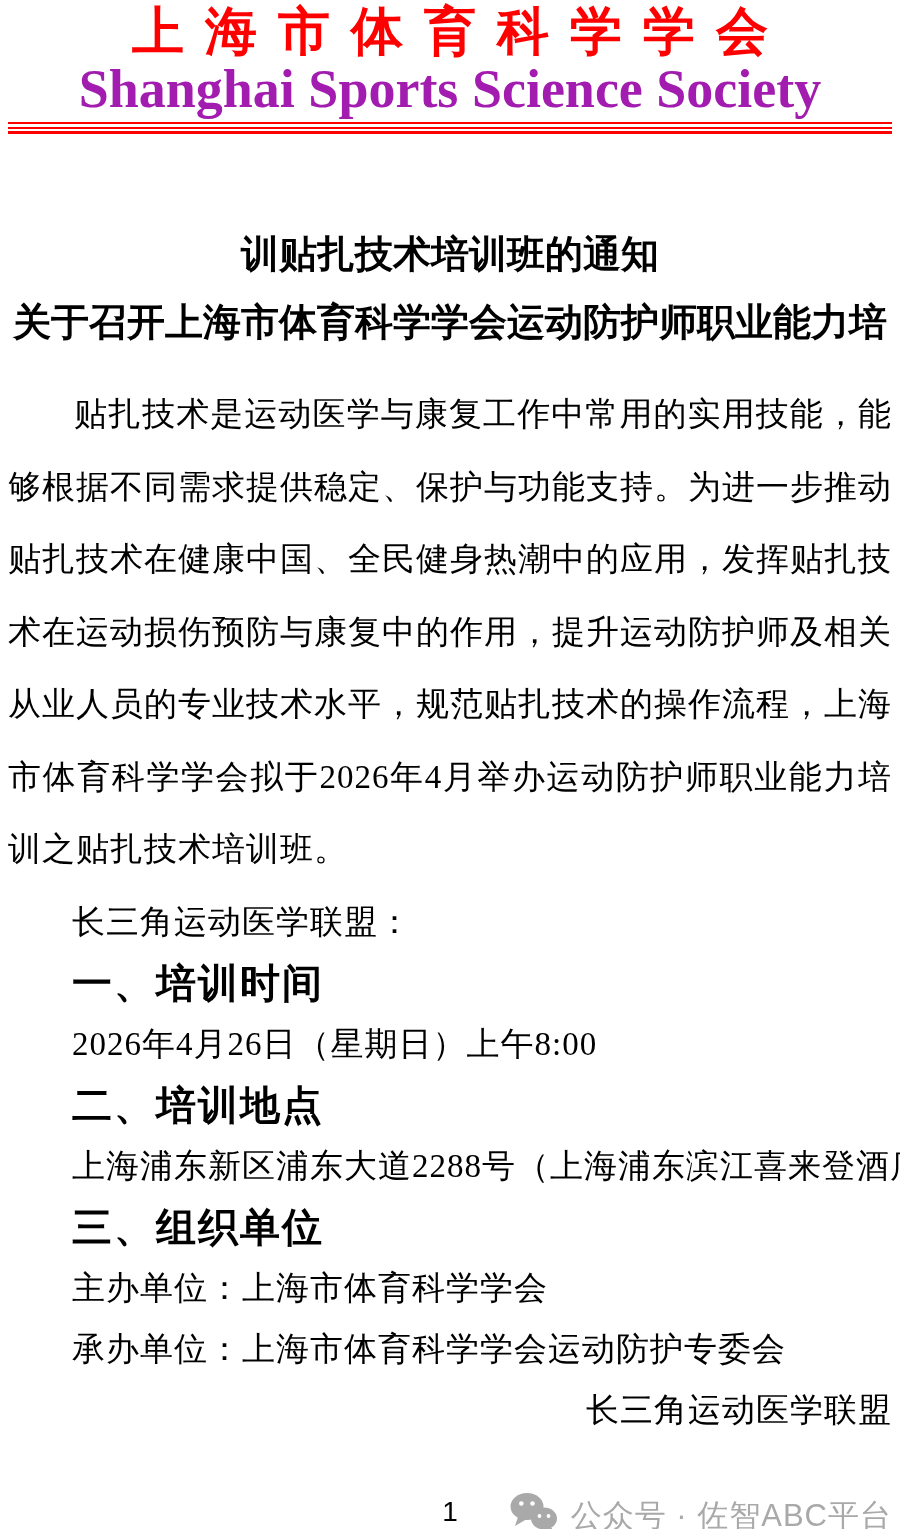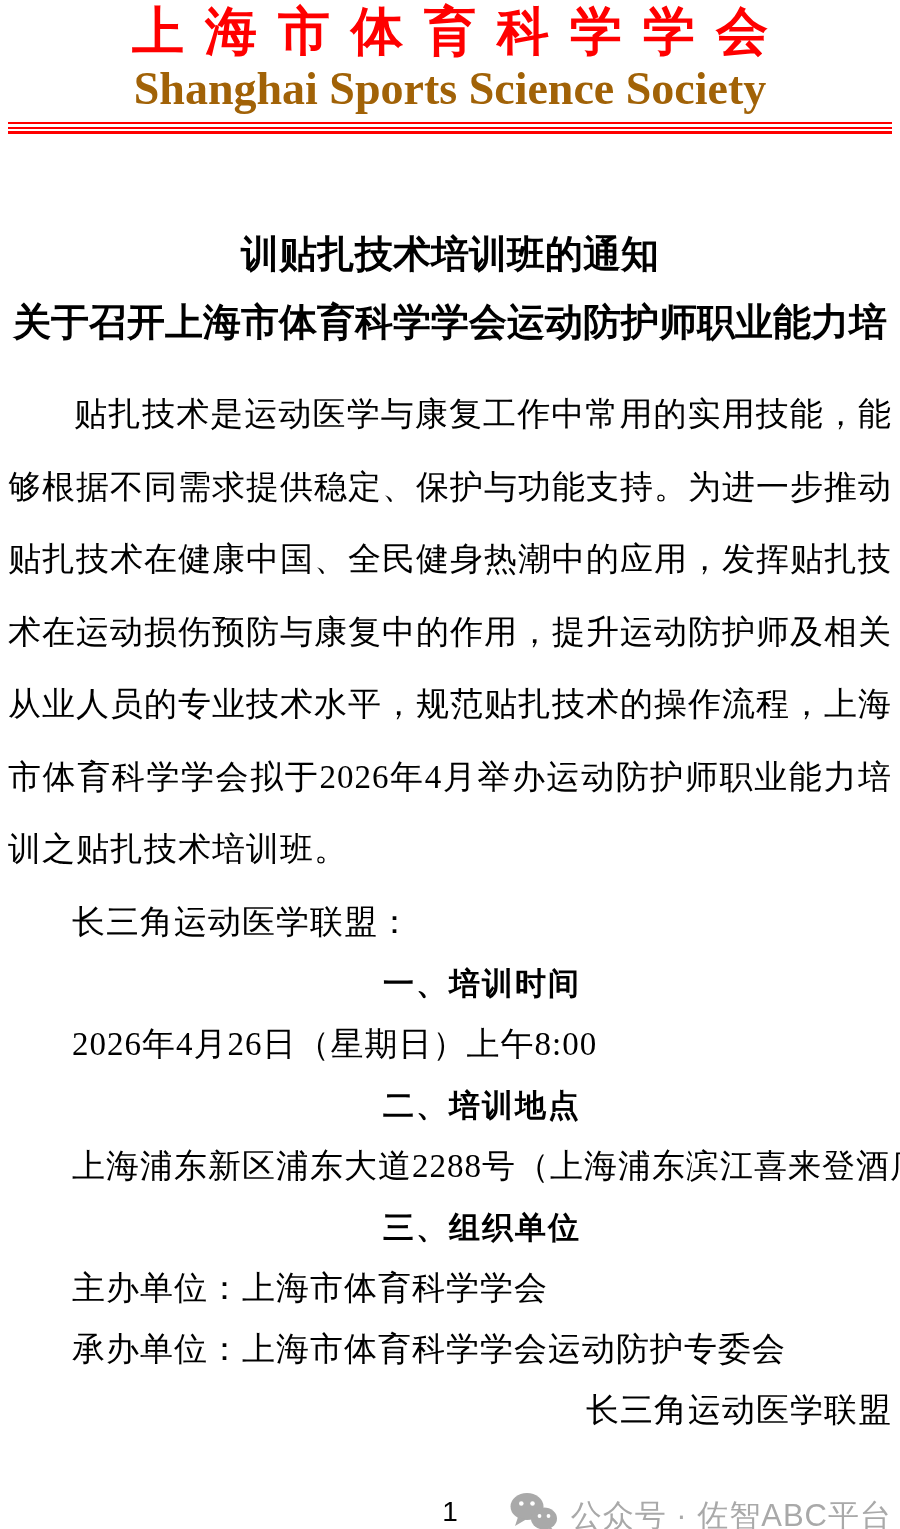--- a/index.html
+++ b/index.html
@@ -21,24 +21,24 @@
     font-size: 52px;
     line-height: 58px;
     font-weight: 700;
     letter-spacing: 21px;
     text-indent: 21px; 
     color: #ff0000;
     font-family: "Liberation Serif", serif;
     white-space: nowrap;
   }
   .org-en {
-    font-size: 46px;
+    font-size: 54px;
     line-height: 56px;
     font-weight: 700;
-    color: #a16207;
+    color: #a21caf;
     font-family: "Liberation Serif", serif;
     white-space: nowrap;
   }
   .rule-thin  { height: 2px; background: #ff0000; margin-top: 5px; }
   .rule-thick {
     height: 7px; margin-top: 3px;
     border-top: 2px solid #ff0000;
     border-bottom: 3px solid #ff0000;
   }
 
@@ -72,23 +72,22 @@
     font-size: 33px;
     line-height: 61px;
     letter-spacing: 1px;
     padding-left: 64px;
     font-family: "Liberation Serif", serif;
     white-space: nowrap;
   }
   .doc-line.heading {
     font-family: Liberation Sans, sans-serif;
     font-weight: 700;
-    font-size: 31px;
+    font-size: 40px;
     letter-spacing: 2px;
-    text-align: center;
   }
   .doc-line.hang-indent { padding-left: 258px; text-align: right; }
 
   
   .watermark {
     position: absolute;
     top: 1492px;
     right: 8px;
     display: flex;
     align-items: center;

